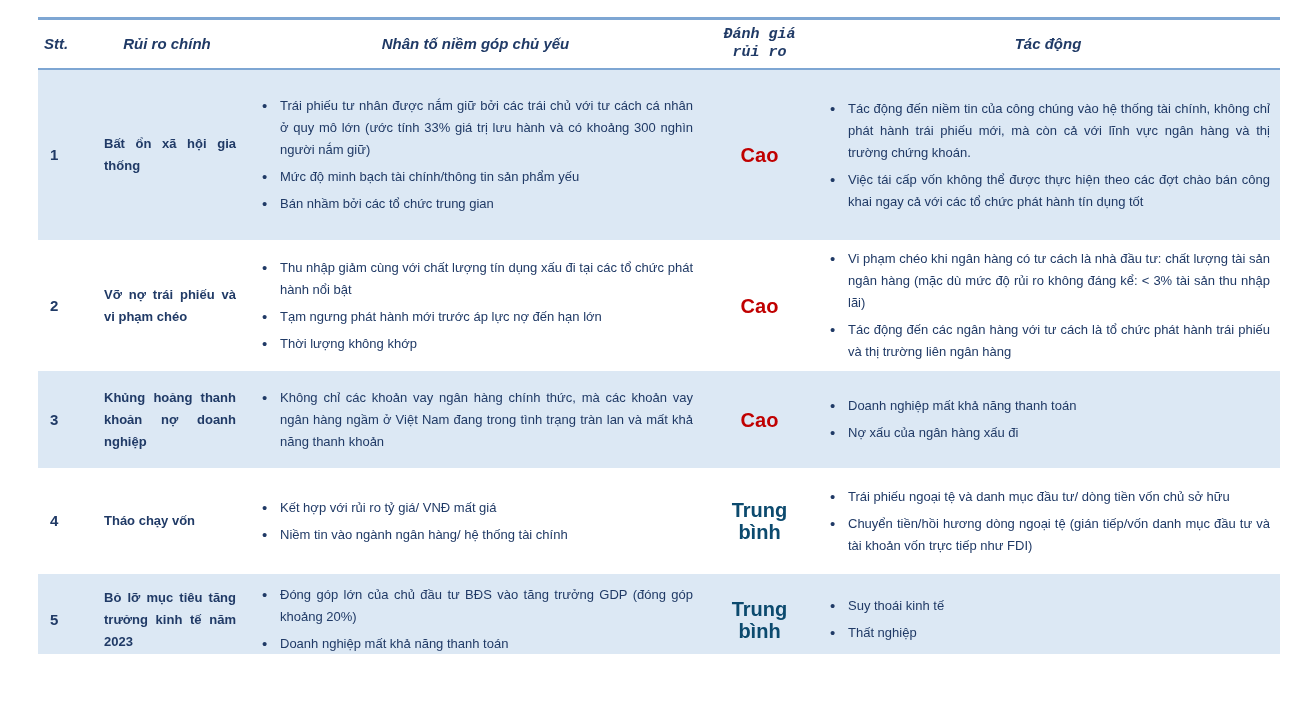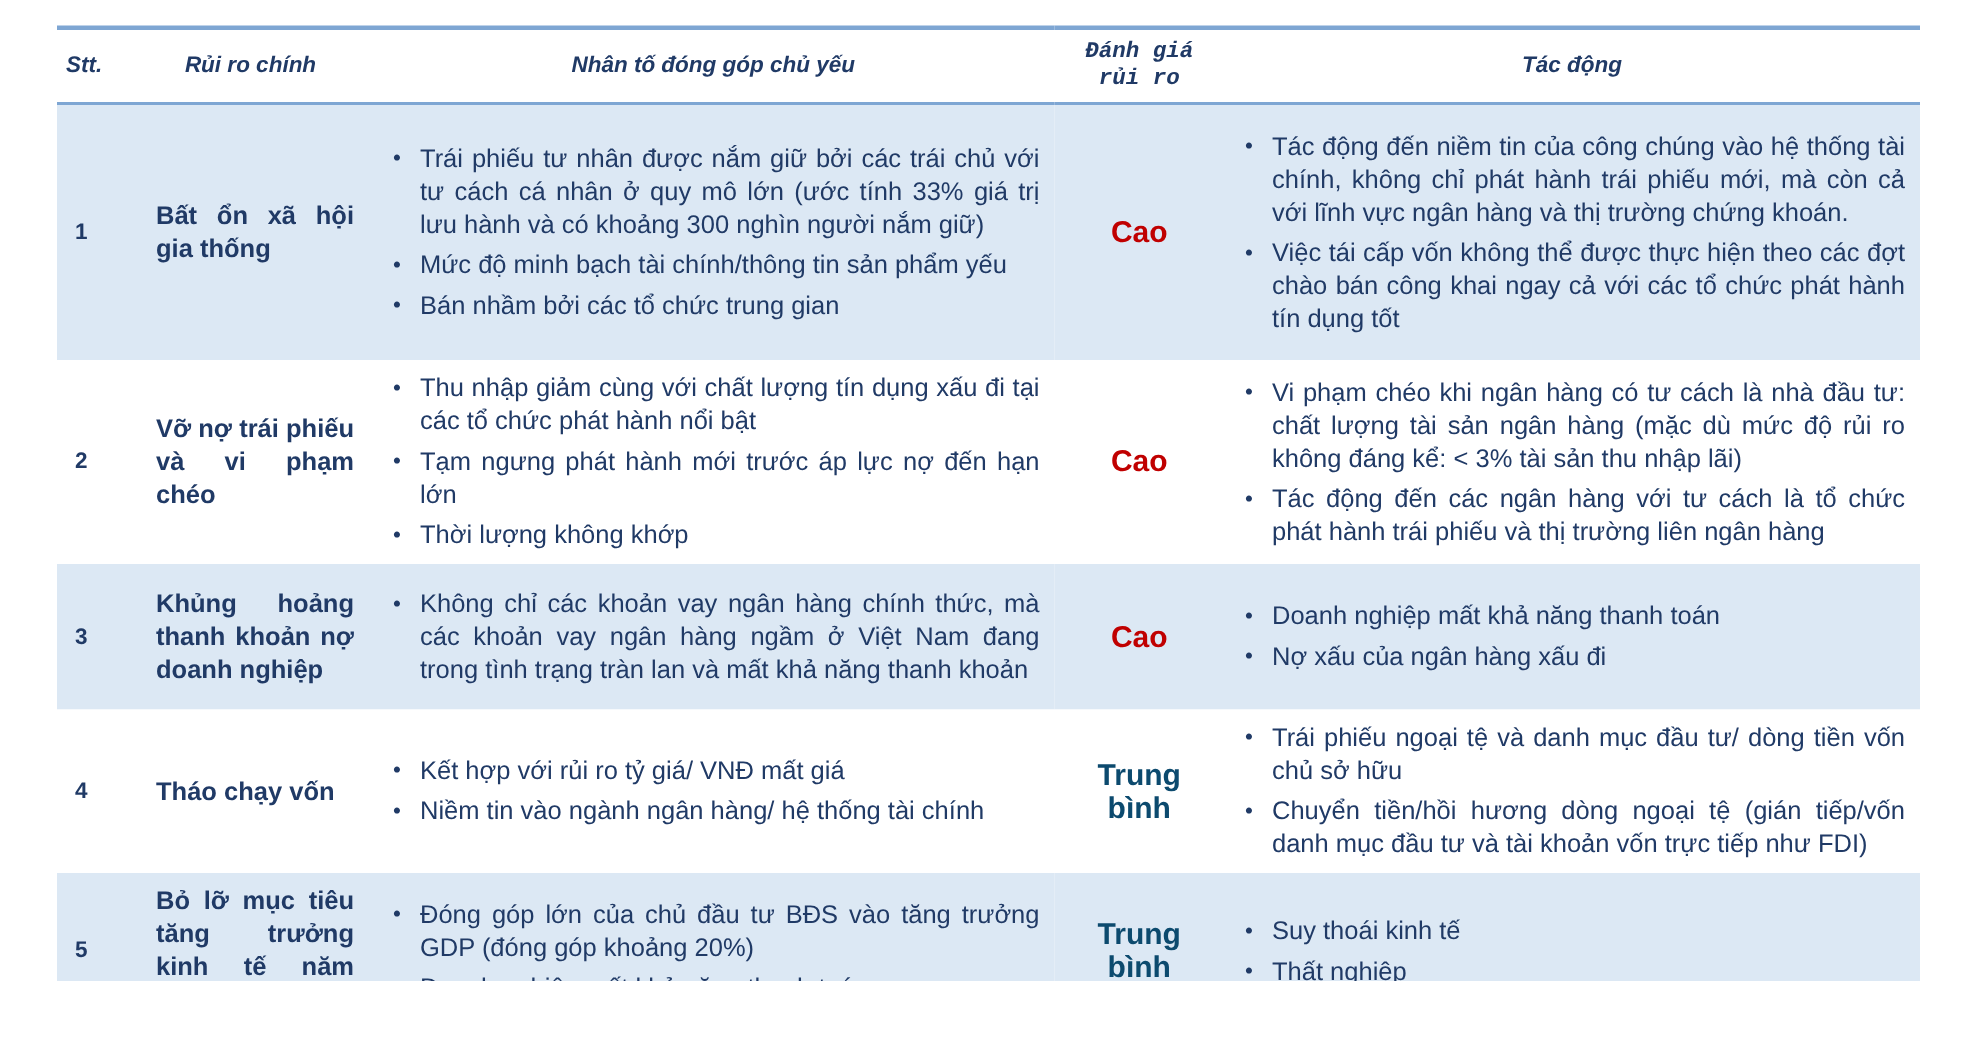--- a/index.html
+++ b/index.html
@@ -56,21 +56,21 @@
   tbody tr:nth-child(1) { height: 171px; }
   tbody tr:nth-child(2) { height: 130px; }
   tbody tr:nth-child(3) { height: 97px;  }
   tbody tr:nth-child(4) { height: 106px; }
   tbody tr:nth-child(5) { height: 93px;  }
   tbody tr:last-child td { border-bottom: 3px solid #6E99CB; }
 
   td {
     vertical-align: middle;
     color: #203A66;
-    font-size: 17px;
+    font-size: 13px;
     line-height: 22px;
     padding: 8px 0;
   }
   td.cell-stt {
     font-weight: bold;
     font-size: 15px;
     text-align: left;
     padding-left: 12px;
   }
   td.cell-risk {
@@ -118,21 +118,21 @@
       <col class="c-stt">
       <col class="c-risk">
       <col class="c-factors">
       <col class="c-rating">
       <col class="c-impact">
     </colgroup>
     <thead>
       <tr>
         <th class="h-stt">Stt.</th>
         <th class="h-risk">Rủi ro chính</th>
-        <th class="h-factors">Nhân tố đóng góp chủ yếu</th>
+        <th class="h-factors">Nhân tố niềm góp chủ yếu</th>
         <th class="h-rating">Đánh giá rủi ro</th>
         <th class="h-impact">Tác động</th>
       </tr>
     </thead>
     <tbody id="table-body">
   <tr>
     <td class="cell-stt">1</td>
     <td class="cell-risk">Bất ổn xã hội gia thống</td>
     <td class="cell-factors">
       <ul class="bullets">

